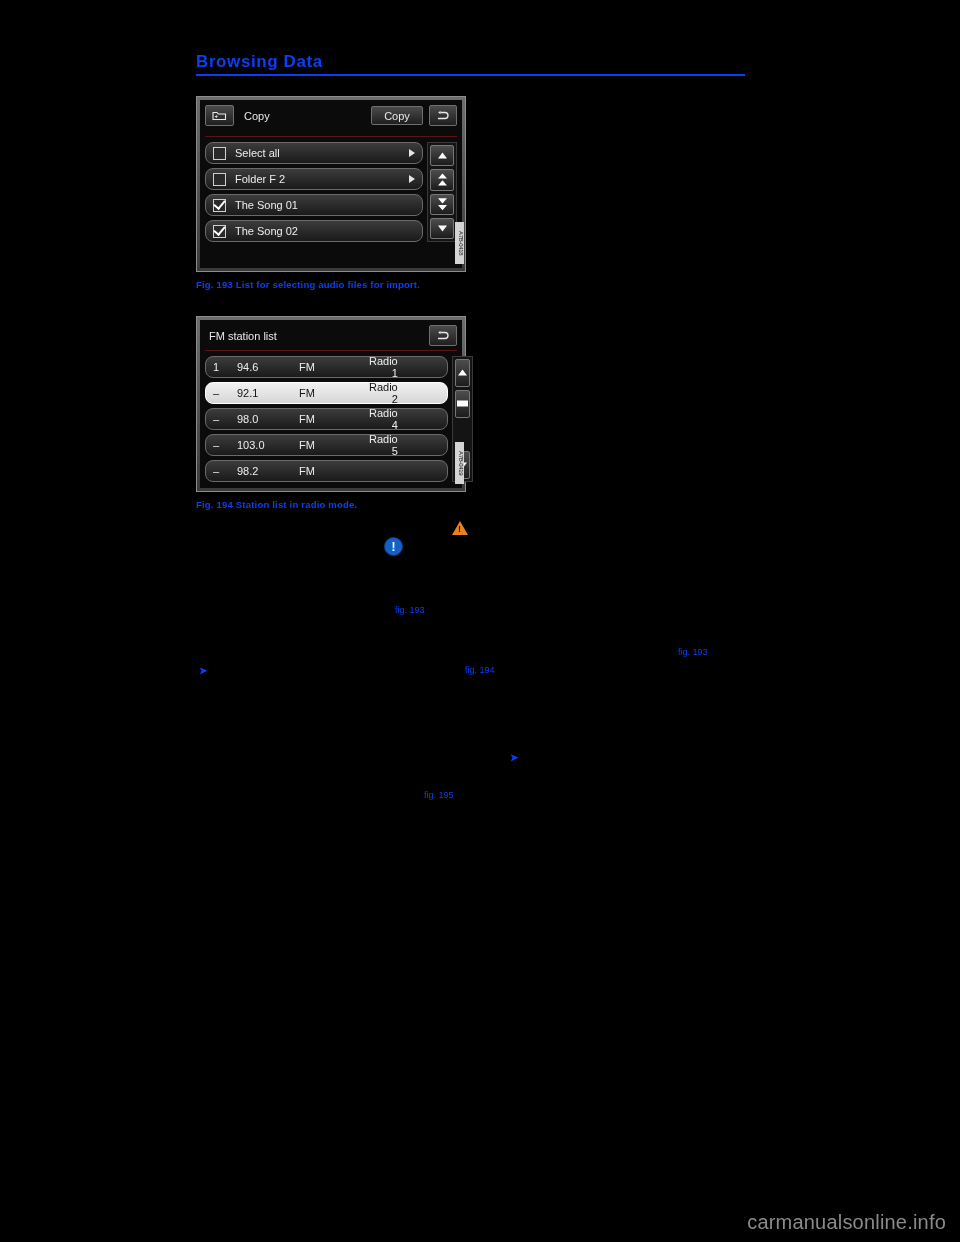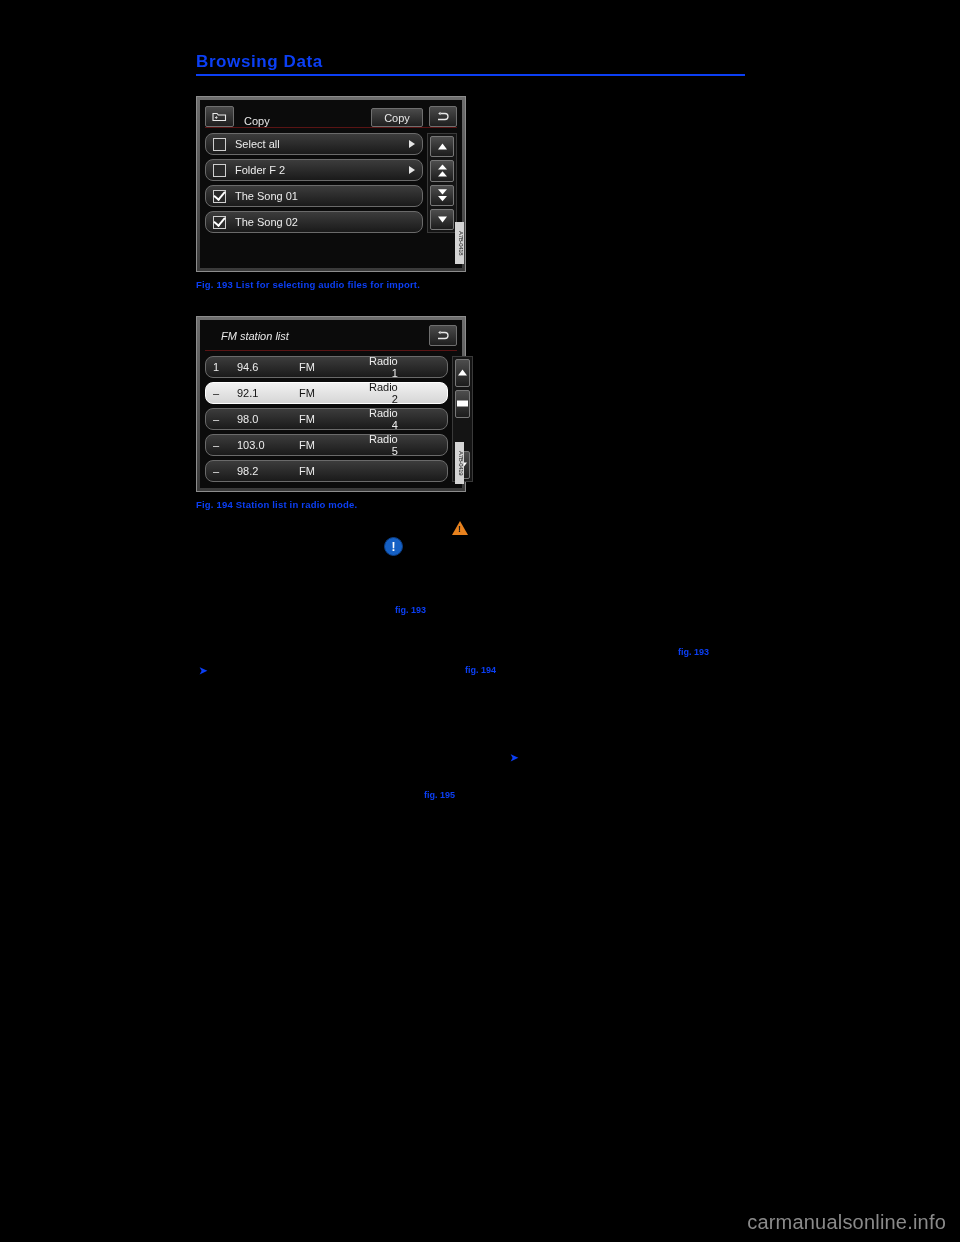--- a/index.html
+++ b/index.html
@@ -49,24 +49,24 @@
     width: 100%;
     height: 100%;
     box-sizing: border-box;
     padding: 4px 5px 5px 5px;
     position: relative;
   }
 
   
   .titlebar {
     display: flex;
-    align-items: flex-end;
+    align-items: center;
     height: 23px;
     border-bottom: 1px solid #5a1414;
-    padding-bottom: 0;
+    padding-bottom: 9px;
   }
   .tb-btn {
     width: 27px;
     height: 19px;
     background: linear-gradient(#4a4a4a, #1f1f1f);
     border: 1px solid #6f6f6f;
     border-radius: 2px;
     display: flex;
     align-items: center;
     justify-content: center;
@@ -108,21 +108,21 @@
   }
 
   
   .plainbar {
     display: flex;
     align-items: center;
     height: 23px;
     border-bottom: 1px solid #5a1414;
     padding-bottom: 3px;
   }
-  .plainbar .tb-title { margin-left: 16px; font-style: italic; }
+  .plainbar .tb-title { margin-left: 4px; }
 
   
   .panel-body {
     display: flex;
     margin-top: 5px;
     gap: 4px;
   }
   .list-col { flex: 1; display: flex; flex-direction: column; gap: 4px; }
   .scroll-col {
     width: 30px;
@@ -227,21 +227,21 @@
     letter-spacing: 0.2px;
     filter: blur(0.4px);
     white-space: nowrap;
     text-align: right;
   }
 
   
   .figref {
     position: absolute;
     font-family: "Liberation Sans", sans-serif;
-    font-weight: bold;
+    font-weight: normal;
     font-size: 9px;
     color: #0b3ff5;
     filter: blur(0.4px);
     white-space: nowrap;
   }
   .bullet-mark {
     position: absolute;
     font-family: "Liberation Sans", sans-serif;
     font-weight: bold;
     font-size: 10px;

